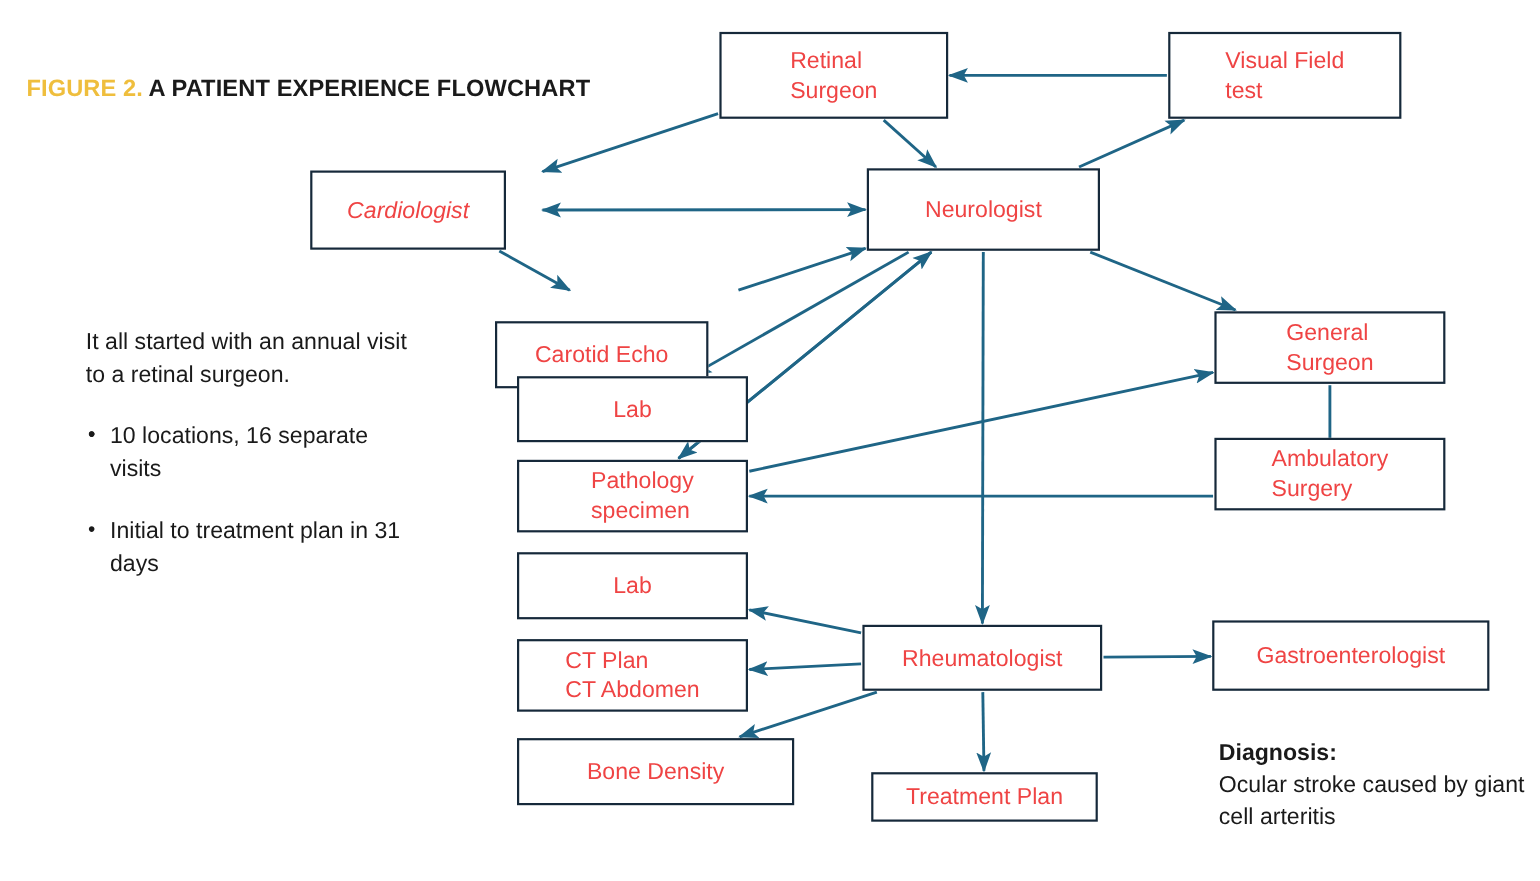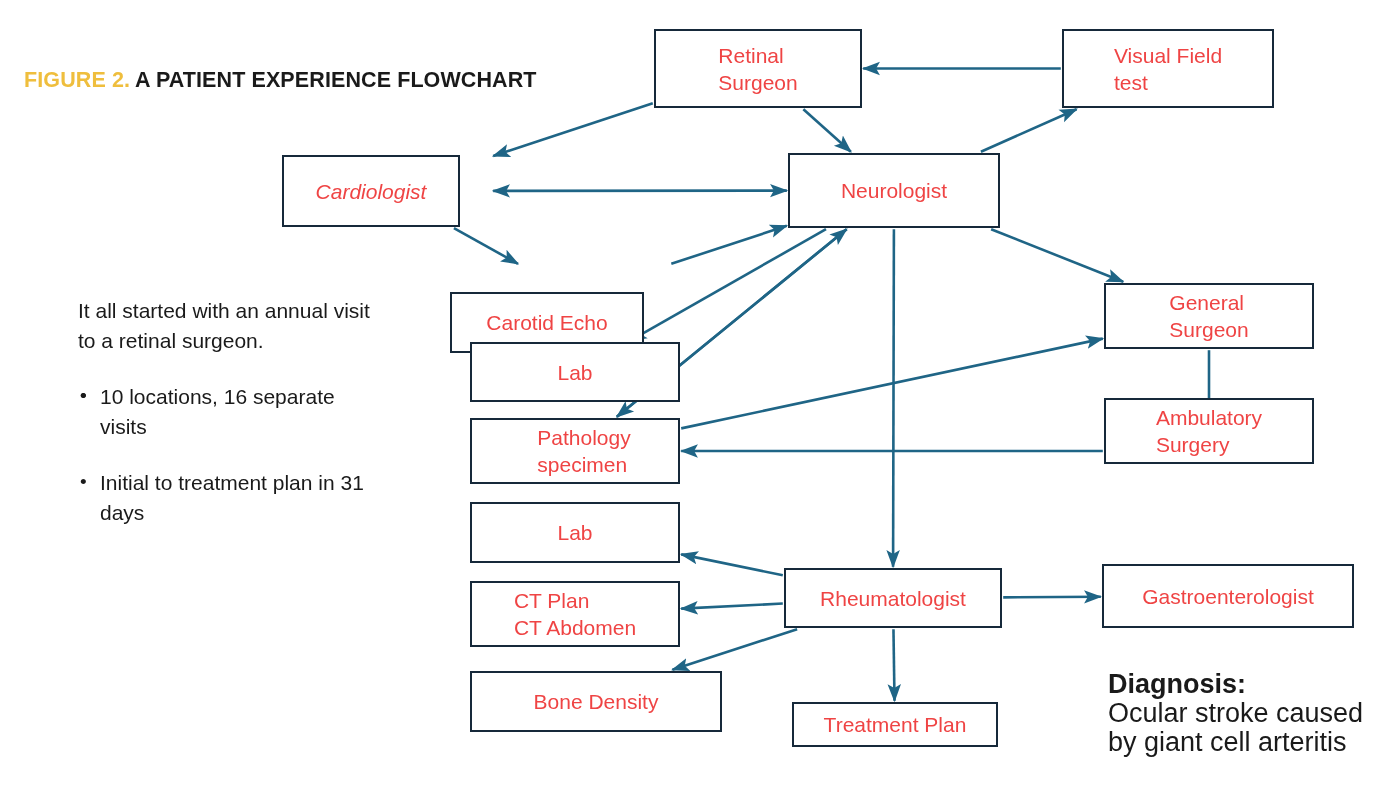--- a/index.html
+++ b/index.html
@@ -68,21 +68,21 @@
     font-size: 19px;
     line-height: 30px;
   }
 
   
   #diagnosis {
     position: absolute;
     left: 1108px;
     top: 670px;
     width: 280px;
-    font-size: 27px;
+    font-size: 21px;
     line-height: 29px;
     color: #1A1A1A;
   }
   #diagnosis .dx-label {
     font-weight: bold;
     display: block;
   }
   #diagnosis .dx-body {
     display: block;
   }

